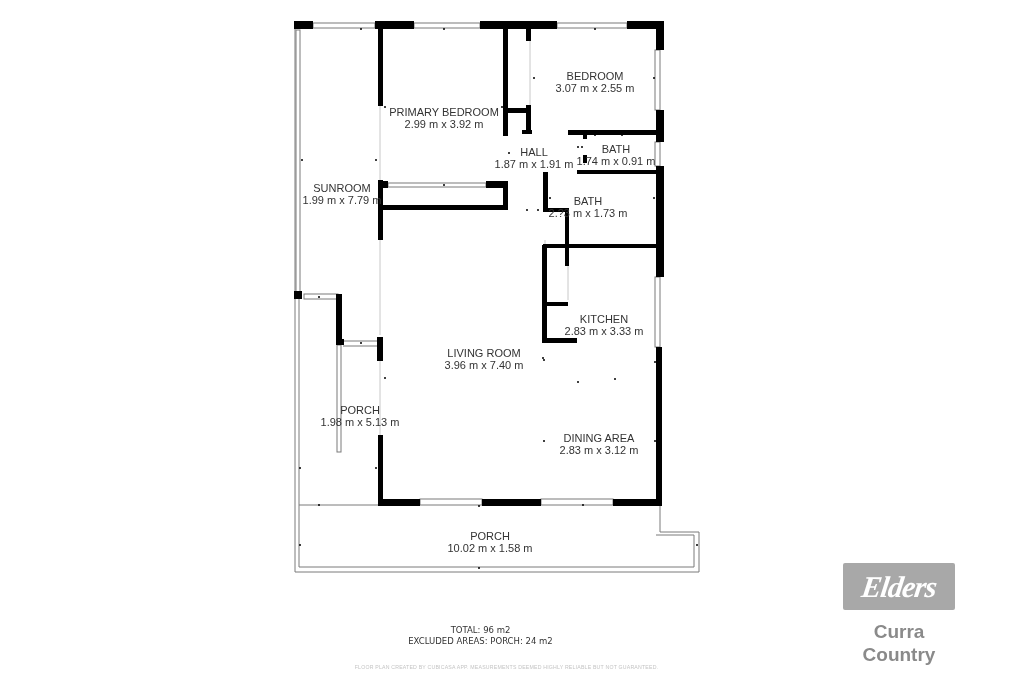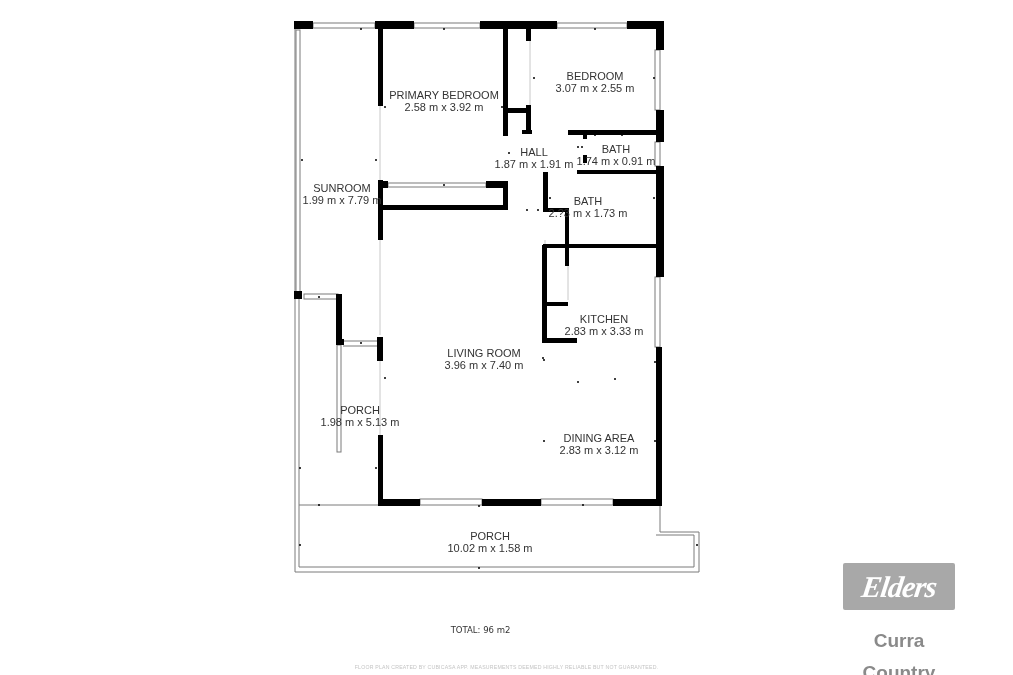--- a/index.html
+++ b/index.html
@@ -14,21 +14,21 @@
              color: #333333; font-family: "DejaVu Sans", sans-serif; font-size: 8.5px; line-height: 10.5px; }
   .summary span { display: block; }
   .disclaimer { position: absolute; left: 0; width: 1013px; top: 664px; text-align: center;
                 color: #c4c4c4; font-size: 5.2px; letter-spacing: 0.2px; }
   .brand-box { position: absolute; left: 843px; top: 563px; width: 112px; height: 47px;
                background: #a8a8a8; border-radius: 2px; display: flex; align-items: center; justify-content: center; }
   .brand-logo { color: #ffffff; font-family: "Liberation Serif", serif; font-style: italic; font-weight: bold;
                 font-size: 30px; letter-spacing: -1px; transform: skewX(-8deg); }
   .brand-sub { position: absolute; left: 843px; width: 112px; top: 620px; text-align: center;
                color: #8a8a8a; font-size: 19px; font-weight: bold; line-height: 23px; }
-  .brand-sub span { display: block; margin-top: 9px; }
+  .brand-sub span { display: block; }
 </style>
 </head>
 <body>
 
 <svg id="plan" width="1013" height="675" viewBox="0 0 1013 675">
   <g fill="none" stroke="#7a7a7a" stroke-width="1">
 
     <line x1="295" y1="25" x2="295" y2="572"></line>
     <line x1="299" y1="30" x2="299" y2="505"></line>
 
@@ -154,23 +154,23 @@
     <circle cx="611" cy="172" r="1"></circle>
       <circle cx="578" cy="147" r="1"></circle>
       <circle cx="582" cy="147" r="1"></circle>
   </g>
 </svg>
 
 <div class="room-label" style="left:342px; top:163px;margin-top:19px;">
   <span class="name">SUNROOM</span>
   <span class="dims">1.99 m x 7.79 m</span>
 </div>
-<div class="room-label" style="left:444px; top:89px;">
+<div class="room-label" style="left:444px; top:106px;">
   <span class="name">PRIMARY BEDROOM</span>
-  <span class="dims">2.58 m x 3.92 m</span>
+  <span class="dims">2.99 m x 3.92 m</span>
 </div>
 <div class="room-label" style="left:595px; top:70px;">
   <span class="name">BEDROOM</span>
   <span class="dims">3.07 m x 2.55 m</span>
 </div>
 <div class="room-label" style="left:534px; top:146px;">
   <span class="name">HALL</span>
   <span class="dims">1.87 m x 1.91 m</span>
 </div>
 <div class="room-label" style="left:616px; top:143px;">
@@ -197,20 +197,21 @@
   <span class="name">DINING AREA</span>
   <span class="dims">2.83 m x 3.12 m</span>
 </div>
 <div class="room-label" style="left:490px; top:530px;">
   <span class="name">PORCH</span>
   <span class="dims">10.02 m x 1.58 m</span>
 </div>
 
 <div class="summary">
   <span>TOTAL: 96 m2</span>
+  <span>EXCLUDED AREAS: PORCH: 24 m2</span>
 </div>
 
 <div class="disclaimer">FLOOR PLAN CREATED BY CUBICASA APP. MEASUREMENTS DEEMED HIGHLY RELIABLE BUT NOT GUARANTEED.</div>
 
 <div class="brand-box">
   <span class="brand-logo">Elders</span>
 </div>
 <div class="brand-sub">
   <span>Curra</span>
   <span>Country</span>

